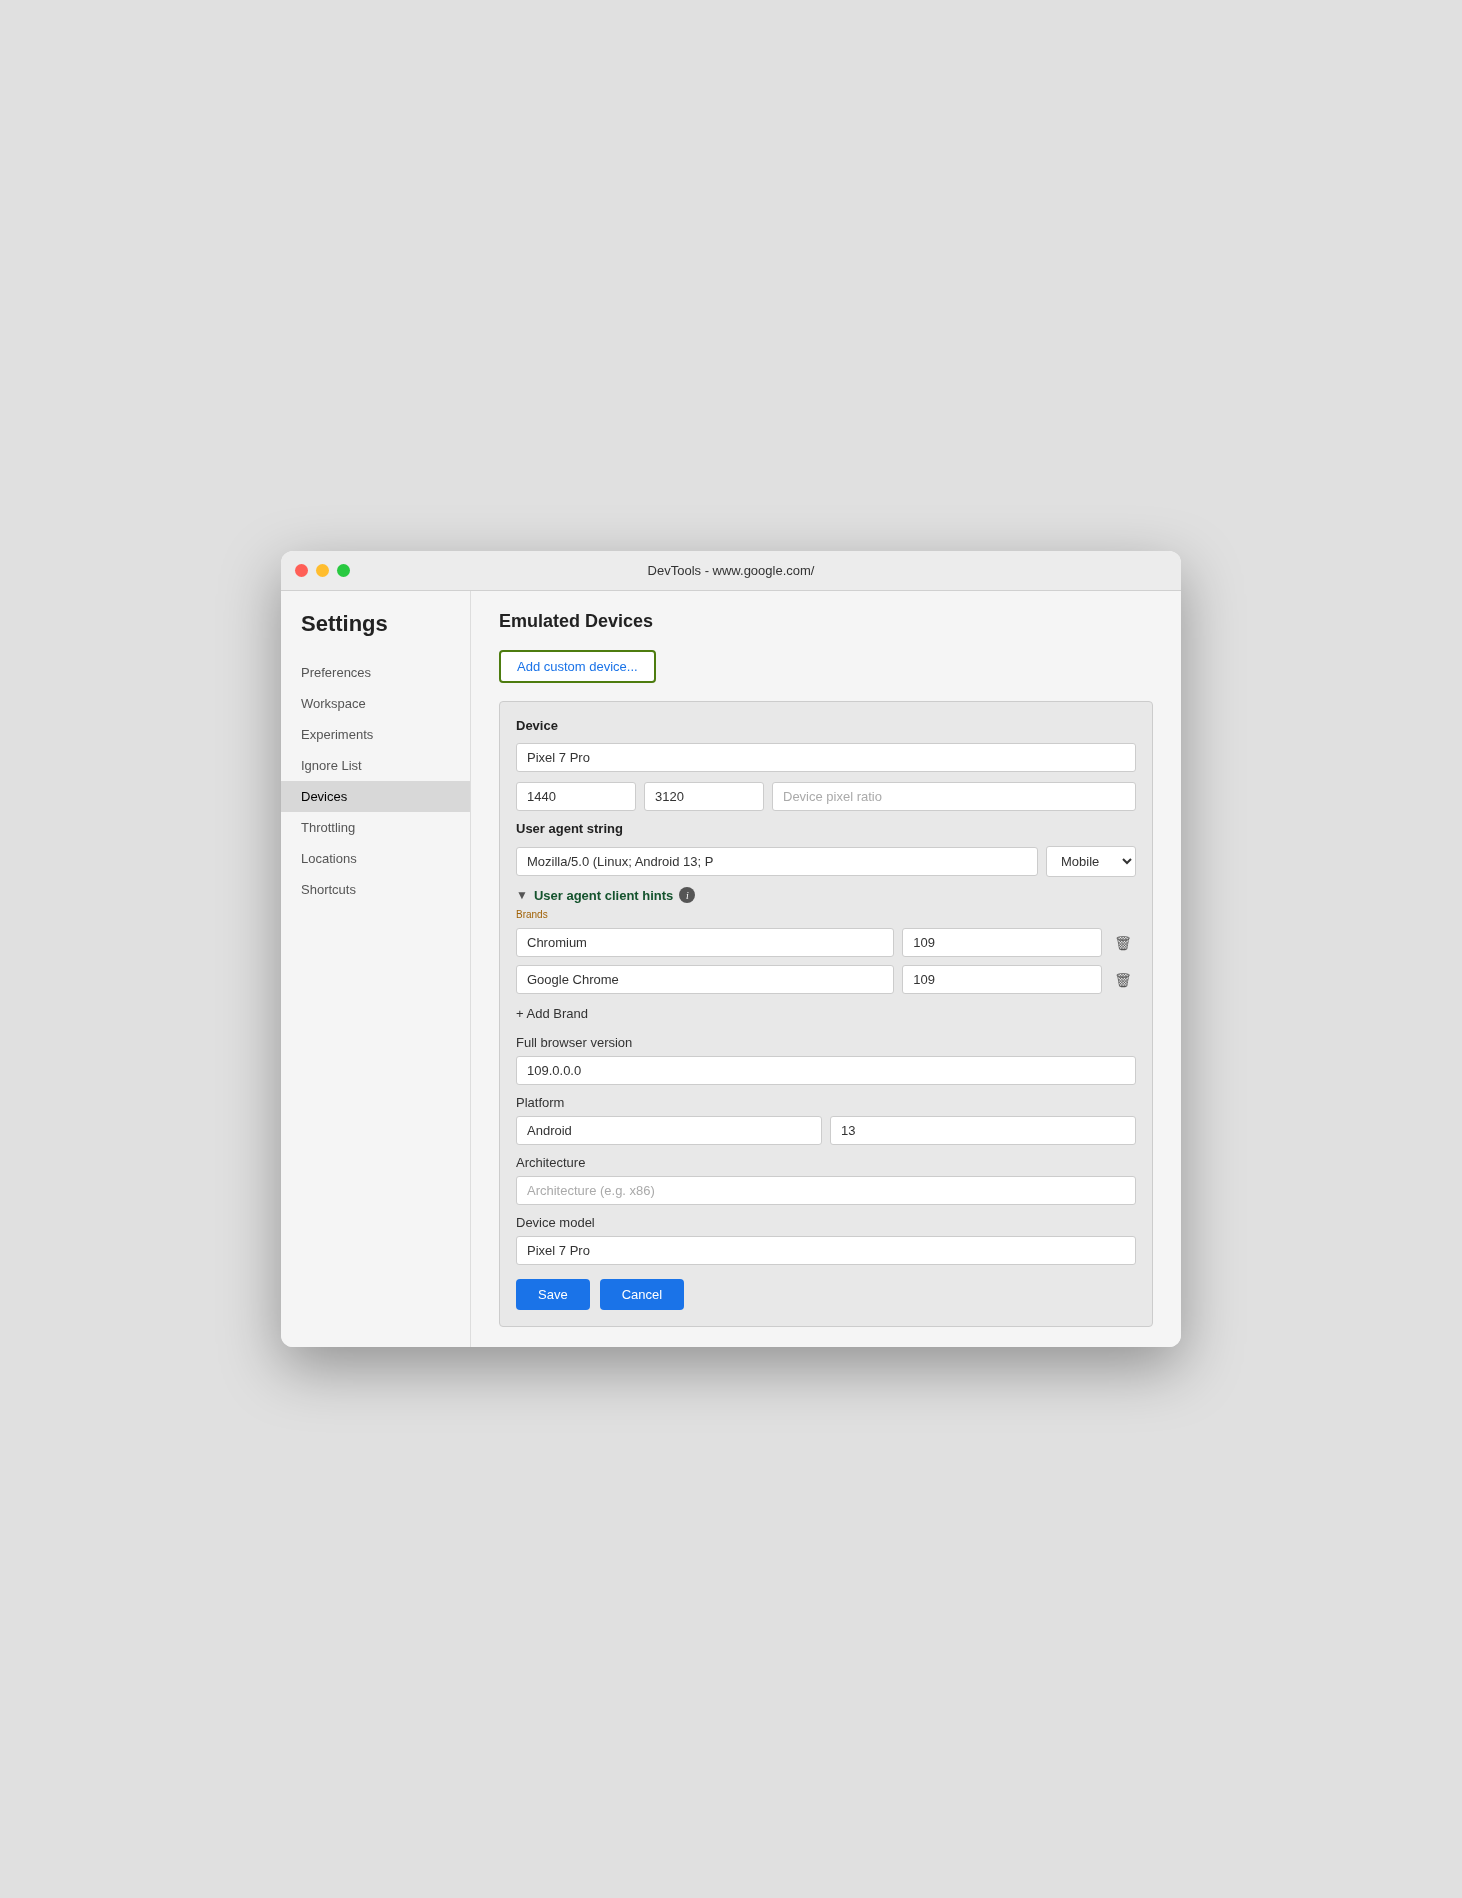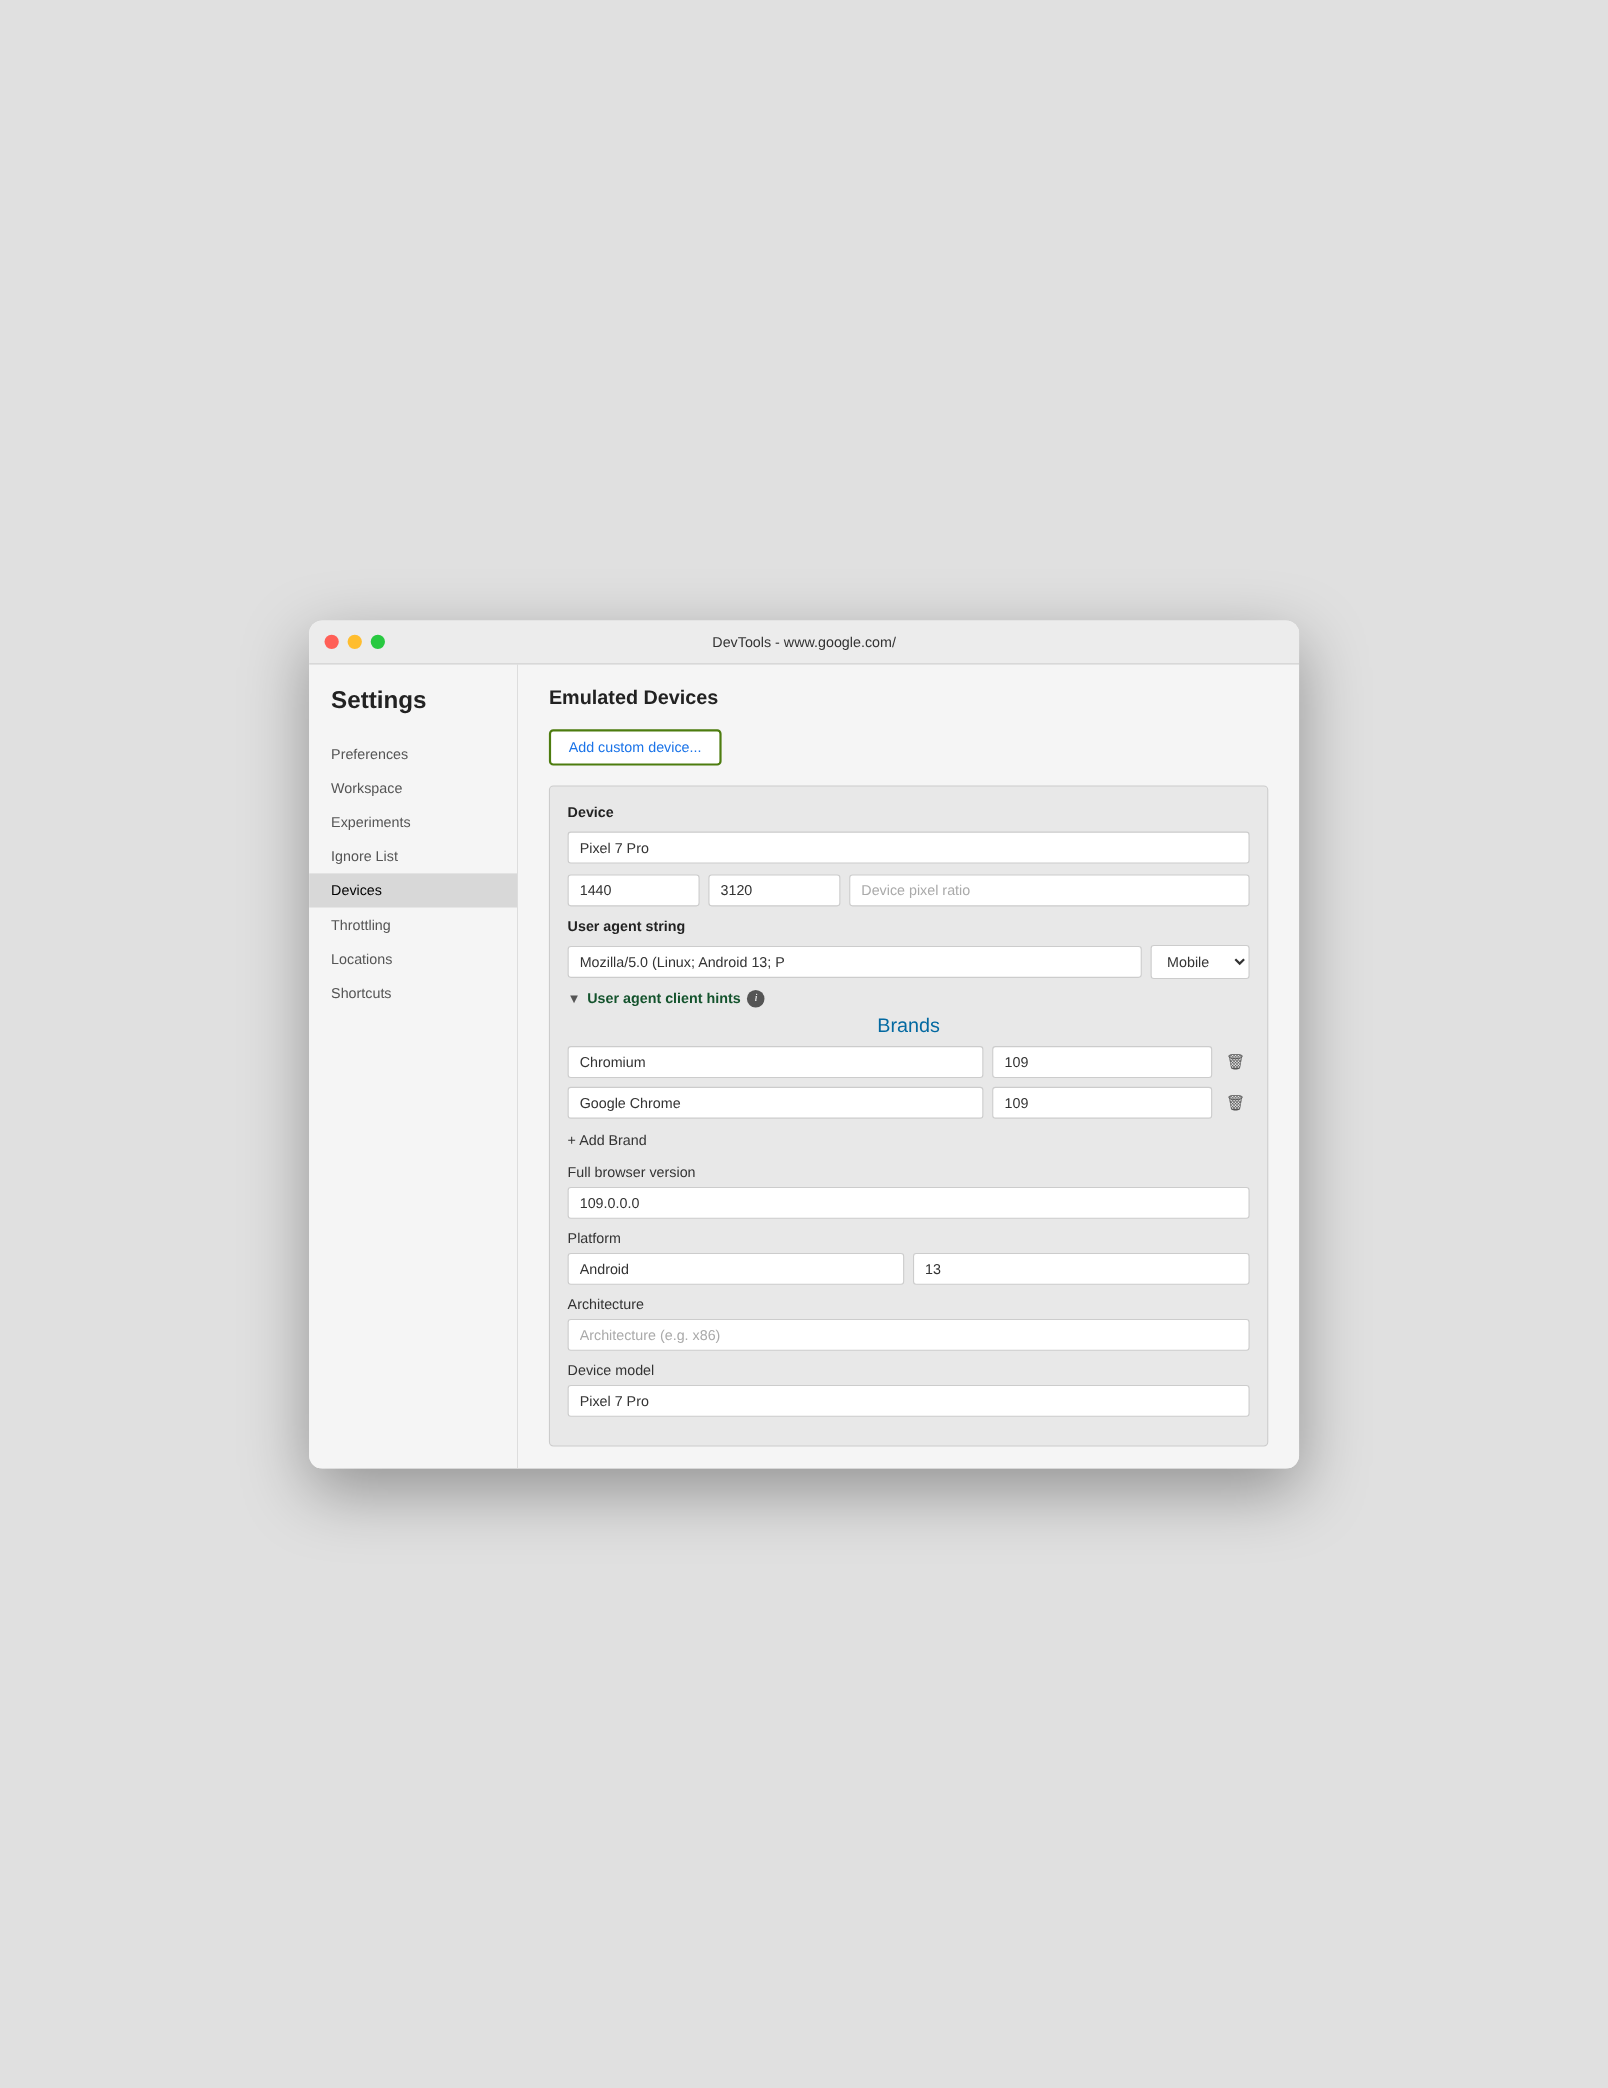--- a/index.html
+++ b/index.html
@@ -175,24 +175,23 @@
       align-items: center;
       justify-content: center;
       color: #fff;
       font-size: 10px;
       font-style: italic;
       font-family: serif;
       cursor: pointer;
       flex-shrink: 0;
     }
     .brands-label {
-      font-size: 18px;
-      color: #0369a1;
+      font-size: 10px;
+      color: #a16207;
       margin-bottom: 8px;
-      text-align: center;
     }
     .brand-row {
       display: flex;
       gap: 8px;
       margin-bottom: 8px;
       align-items: center;
     }
     .brand-input {
       flex: 1;
     }
@@ -349,16 +348,20 @@
         <div class="field-label">Architecture</div>
         <div class="input-row">
           <input class="form-input input-full" type="text" placeholder="Architecture (e.g. x86)" style="">
         </div>
 
         <div class="field-label">Device model</div>
         <div class="input-row">
           <input class="form-input input-full" type="text" value="Pixel 7 Pro" style="">
         </div>
 
+        <div class="actions-row">
+          <button class="btn-save">Save</button>
+          <button class="btn-cancel">Cancel</button>
+        </div>
       </div>
     </div>
   </div>
 </div>
 
 </body></html>

